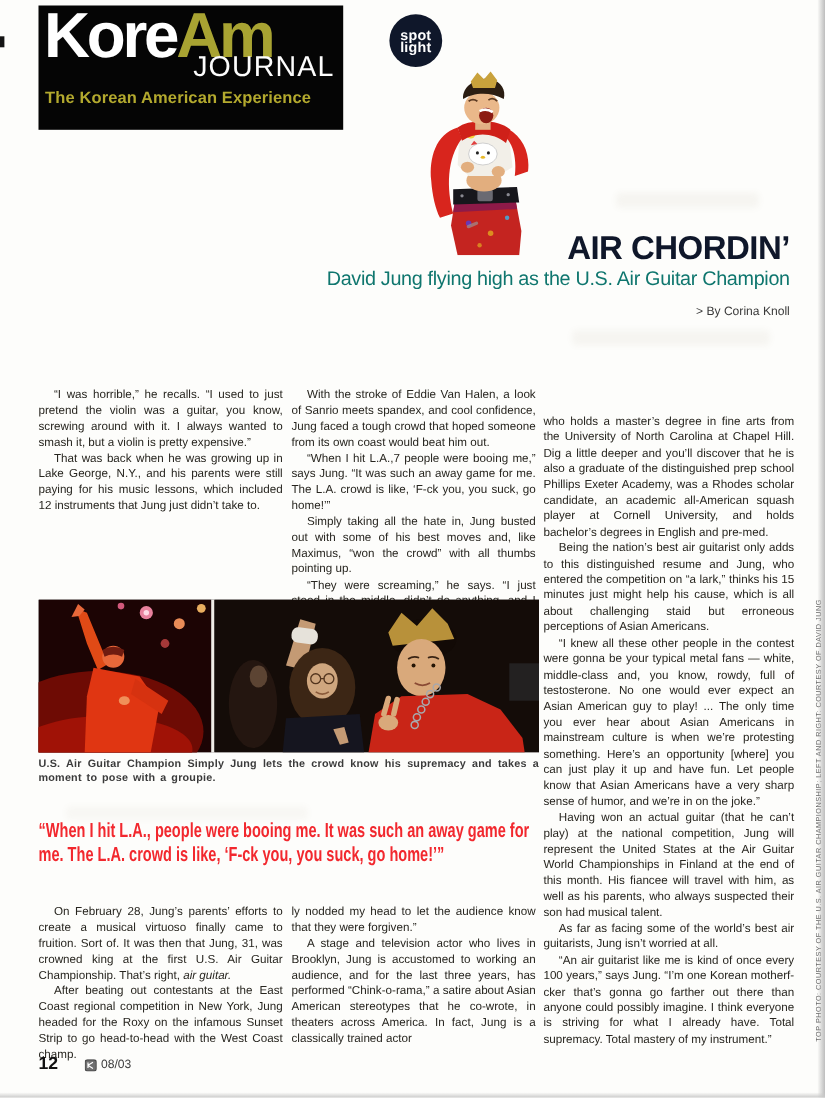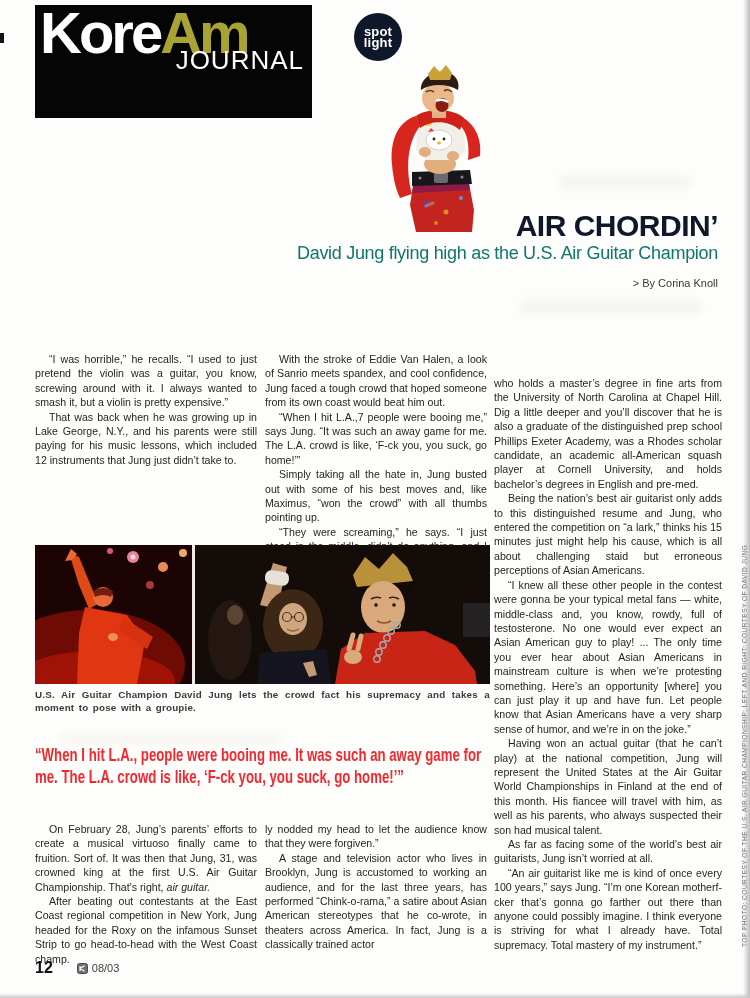--- a/index.html
+++ b/index.html
@@ -60,20 +60,21 @@
   .sm3{left:60px;top:733px;width:220px;height:12px;opacity:0.045;}
 </style>
 </head>
 <body>
 
 <div id="page">
 
   <div class="masthead">
     <div class="mh-word"><span>Kore</span><span class="mh-am">Am</span></div>
     <div class="mh-journal">JOURNAL</div>
+    <div class="mh-tagline">The Korean American Experience</div>
   </div>
 
   <div class="badge">
     <span>spot</span>
     <span>light</span>
   </div>
 
   <svg style="position:absolute;left:376px;top:60px;" width="130" height="172" viewBox="0 0 130 172">
     <path d="M38 120 L92 118 L98 150 L96 172 L40 172 L34 145 Z" fill="#c42420"></path>
     <path d="M38 120 L92 118 L94 130 L36 133 Z" fill="#8e1a48"></path>
@@ -185,21 +186,21 @@
           <circle cx="352" cy="93" r="3.2"></circle>
         <circle cx="348" cy="100" r="3.2"></circle>
           <circle cx="344" cy="107" r="3.2"></circle>
           <circle cx="342" cy="114" r="3.2"></circle>
       </g>
       <path d="M314 104 l4 -14 m8 1 l-3 13" stroke="#d9a97b" stroke-width="5" fill="none" stroke-linecap="round"></path>
       <ellipse cx="318" cy="112" rx="9" ry="7" fill="#d9a97b"></ellipse>
     </g>
   </svg>
 
-  <div class="caption">U.S. Air Guitar Champion David Jung lets the crowd fact his supremacy and takes a moment to pose with a groupie.</div>
+  <div class="caption">U.S. Air Guitar Champion Simply Jung lets the crowd know his supremacy and takes a moment to pose with a groupie.</div>
 
   <div class="pullquote">“When I hit L.A., people were booing me. It was such an away game for me. The L.A. crowd is like, ‘F-ck you, you suck, go home!’”</div>
 
   <div class="col" id="col1b">
     <p><span>On February 28, Jung’s parents’ efforts to create a musical virtuoso finally came to fruition. Sort of. It was then that Jung, 31, was crowned king at the first U.S. Air Guitar Championship. That’s right, </span><span class="ital">air guitar.</span></p>
     <p>After beating out contestants at the East Coast regional competition in New York, Jung headed for the Roxy on the infamous Sunset Strip to go head-to-head with the West Coast champ.</p>
   </div>
 
   <div class="col" id="col2b">
     <p class="noindent">ly nodded my head to let the audience know that they were forgiven.”</p>

